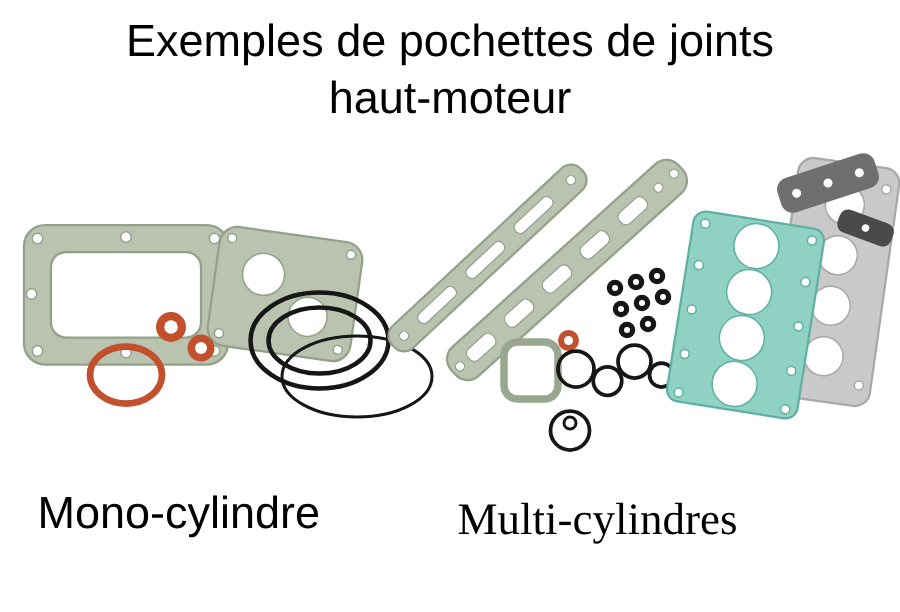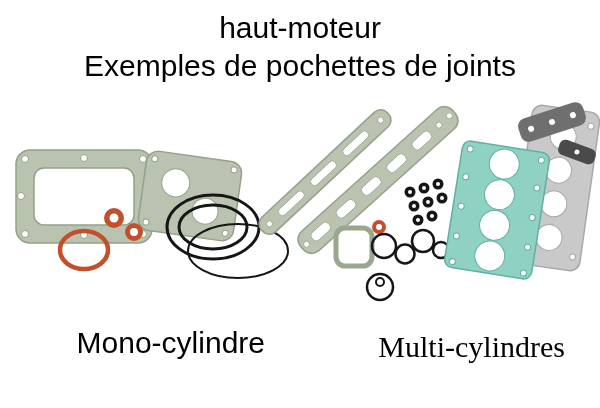--- a/index.html
+++ b/index.html
@@ -14,35 +14,35 @@
   .title{
     position:absolute;top:9px;left:0;right:0;
     margin:0;text-align:center;
     font-size:30px;font-weight:400;line-height:38px;
     letter-spacing:0;
   }
   .title span{display:block;}
   .caption{
     position:absolute;
     font-size:30px;font-weight:400;
-    text-align:right;
+    text-align:left;
     white-space:nowrap;
   }
   .caption-mono{left:25px;top:326px;width:240px;}
   .caption-multi{left:305px;top:330px;width:260px;font-family:Liberation Serif, serif;}
   .art{position:absolute;left:0;top:88px;width:600px;height:230px;}
 </style>
 </head>
 <body>
 
 <div class="page">
 
   <h1 class="title">
+    <span>Exemples de pochettes de joints</span>
     <span>haut-moteur</span>
-    <span>Exemples de pochettes de joints</span>
   </h1>
 
   <svg class="art" viewBox="0 0 600 230" aria-hidden="true">
 
     <g>
 
       <g>
         <path fill="#b9c3b0" stroke="#93a189" stroke-width="1.5" fill-rule="evenodd" d="M30,62 h108 a14,14 0 0 1 14,14 v65 a14,14 0 0 1 -14,14 h-108 a14,14 0 0 1 -14,-14 v-65 a14,14 0 0 1 14,-14 z
              M44,80 h80 a10,10 0 0 1 10,10 v37 a10,10 0 0 1 -10,10 h-80 a10,10 0 0 1 -10,-10 v-37 a10,10 0 0 1 10,-10 z"></path>
         <circle cx="25" cy="71" r="3.5" fill="#fff" stroke="#93a189"></circle>

